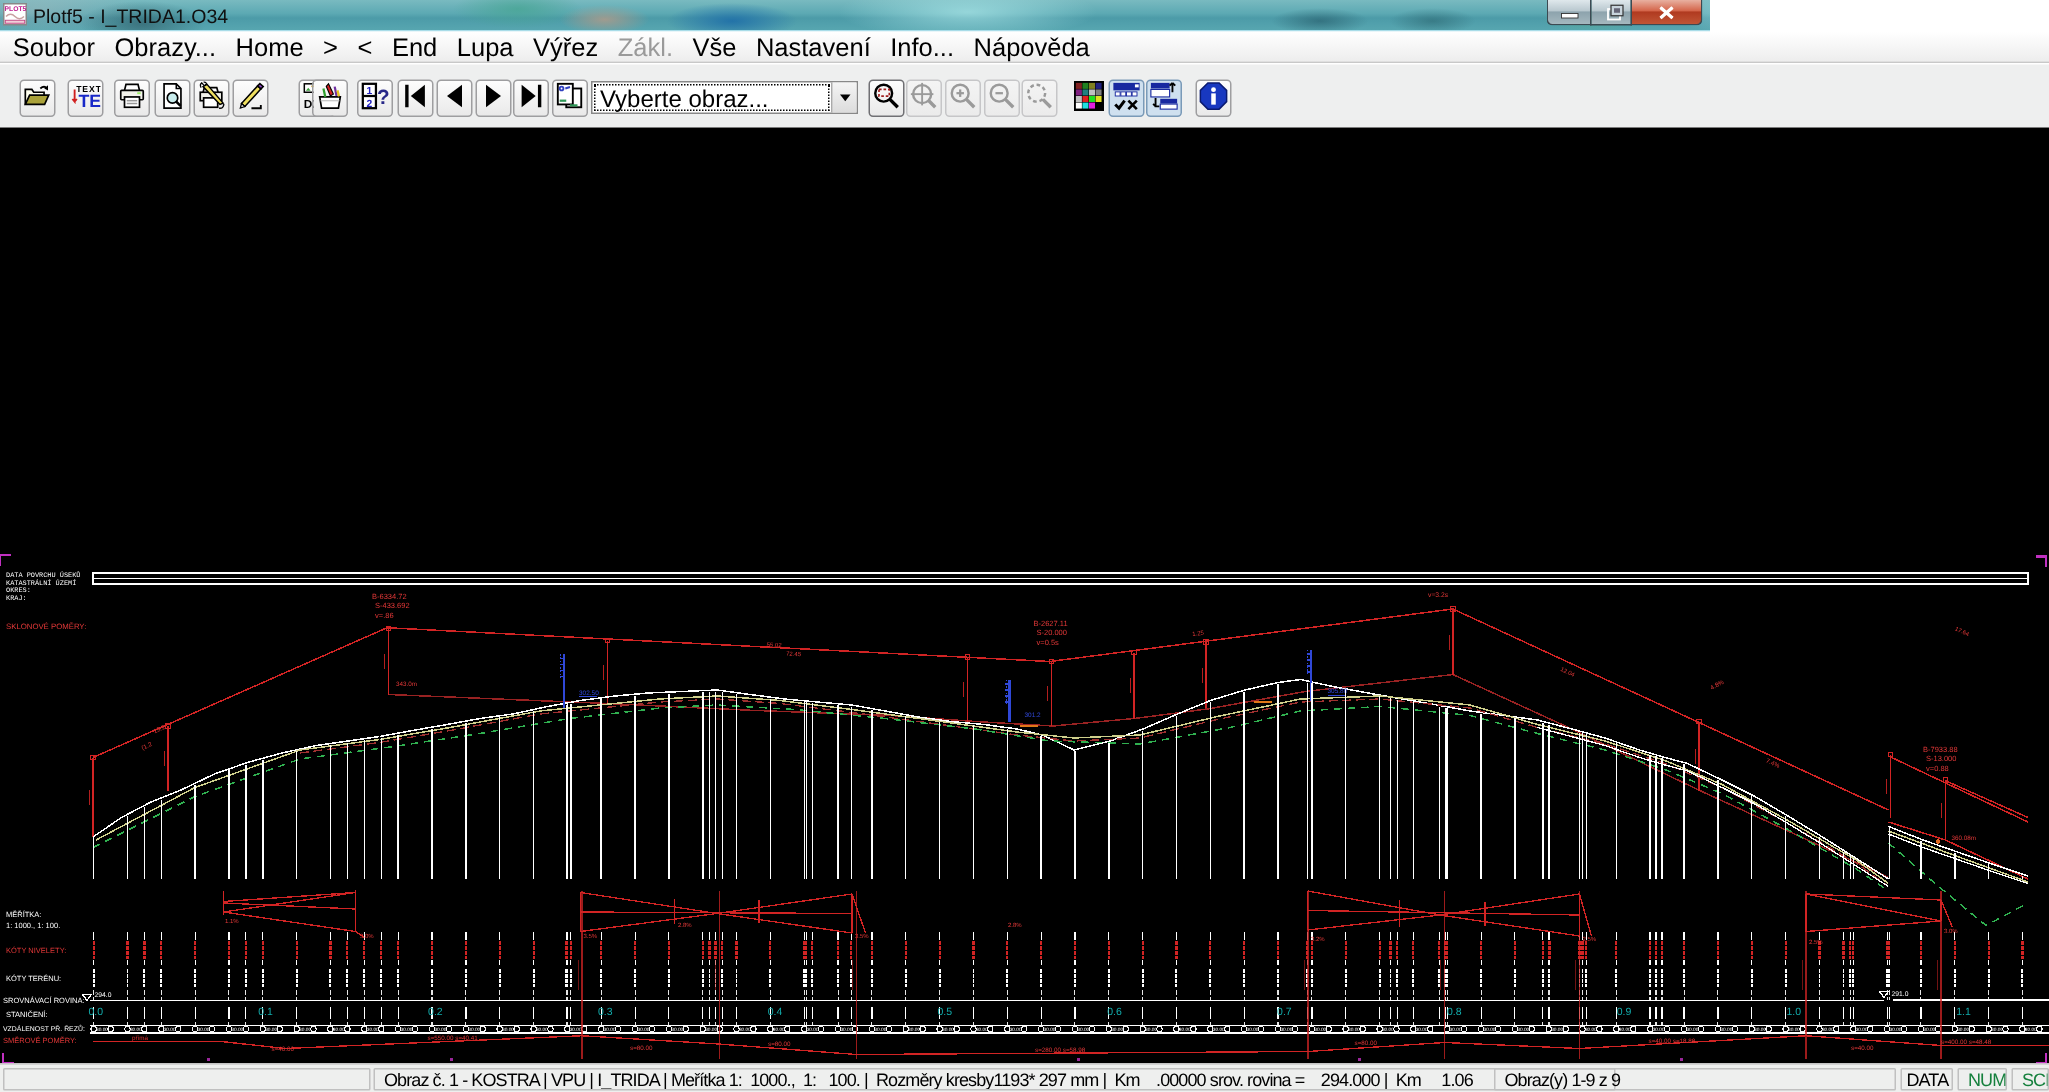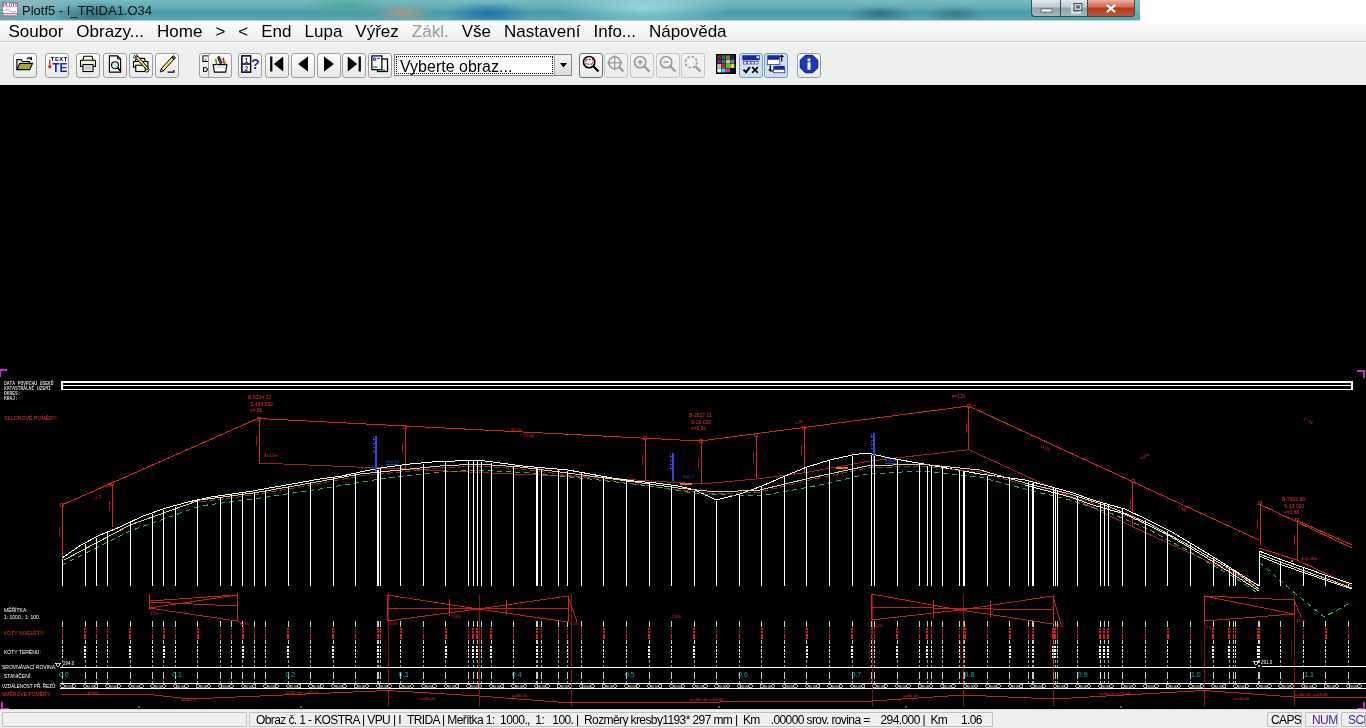--- a/index.html
+++ b/index.html
@@ -34,21 +34,21 @@
 .tbtn.zg{border-color:#c6c6c8;background:linear-gradient(to bottom,#f4f4f4,#ebebeb)}
 .tbtn.flat{border-color:transparent;background:transparent}
 .tbtn.sel{border-color:#7a9ab8;background:#cfe0ef}
 #combo{position:absolute;left:394px;top:11px;width:178px;height:22px;background:#fff;border:1px solid #888;display:flex}
 #combo-inner{flex:1;border:1px dotted #000;margin:1px;font-size:16px;padding:1px 3px;color:#000}
 #combo-arrow{width:17px;background:linear-gradient(to bottom,#f4f4f4,#dcdcdc);border-left:1px solid #aaa;display:flex;align-items:center;justify-content:center}
 #canvas{position:absolute;left:0;top:85px;width:1366px;height:624px;background:#000}
 #statusbar{position:absolute;left:0;top:709px;width:1366px;height:19px;background:#eeefee;border-top:1px solid #d4d4d4}
 .sp{position:absolute;top:2px;height:15px;border:1px solid #c0c0c0;border-radius:1px;font-size:12px;color:#000;overflow:hidden;white-space:nowrap}
 .sp span{display:block;padding:0 6px;line-height:14px;letter-spacing:-0.6px}
-.sp .gray{color:#4c1d95}
+.sp .gray{color:#15803d}
 </style></head>
 <body>
 <div id="titlebar">
     <span class="ticon"><svg width="17" height="16" viewBox="0 0 17 16">
         <rect x="0.5" y="0.5" width="15" height="14" fill="#fff" stroke="#888"></rect>
         <text x="1" y="5" font-size="4.5" font-weight="bold" fill="#c02090" font-family="Liberation Sans">PLOT5</text>
         <path d="M2 9 Q5 6 8 9 T14 9" stroke="#c8a0a0" fill="none"></path>
         <rect x="1.5" y="11.5" width="13" height="2" fill="#f0d0d8" stroke="#c04080" stroke-width="0.6"></rect>
       </svg></span>
     <span class="ttext">Plotf5 - I_TRIDA1.O34</span>
@@ -1332,24 +1332,27 @@
       <text x="1234.0" y="700.0" fill="#e43838" font-size="4.2" text-anchor="start" font-family="Liberation Sans, sans-serif">s=40.00</text>
       <text x="1294.0" y="696.0" fill="#e43838" font-size="4.2" text-anchor="start" font-family="Liberation Sans, sans-serif">s=400.00 s=48.48</text>
       <rect x="138" y="705.5" width="2" height="2" fill="#c030c0" opacity="0.8"></rect>
       <rect x="300" y="705.5" width="2" height="2" fill="#c030c0" opacity="0.8"></rect>
       <rect x="718" y="705.5" width="2" height="2" fill="#c030c0" opacity="0.8"></rect>
       <rect x="905" y="705.5" width="2" height="2" fill="#c030c0" opacity="0.8"></rect>
       <rect x="1120" y="705.5" width="2" height="2" fill="#c030c0" opacity="0.8"></rect>
     </svg></div>
 <div id="statusbar">
     <div class="sp" style="left:2px;width:245px"></div>
-    <div class="sp" style="left:249px;width:744px">
+    <div class="sp" style="left:249px;width:828px">
       <span>Obraz č. 1 - KOSTRA | VPU | I_TRIDA | Meřítka 1:&nbsp; 1000.,&nbsp; 1:&nbsp;&nbsp; 100. |&nbsp; Rozměry kresby1193* 297 mm |&nbsp; Km&nbsp;&nbsp;&nbsp; .00000 srov. rovina =&nbsp;&nbsp;&nbsp; 294.000 |&nbsp; Km&nbsp;&nbsp;&nbsp;&nbsp; 1.06</span>
     </div>
+    <div class="sp" style="left:996px;width:268px">
+      <span>Obraz(y) 1-9 z 9</span>
+    </div>
     <div class="sp" style="left:1267px;width:35px">
-      <span style="color:#000;padding:0 3px">CAPS</span>
+      <span style="color:#000;padding:0 3px">DATA</span>
     </div>
     <div class="sp" style="left:1305px;width:33px">
       <span class="gray">NUM</span>
     </div>
     <div class="sp" style="left:1341px;width:25px">
       <span class="gray">SCR</span>
     </div>
   </div>
 </body></html>

